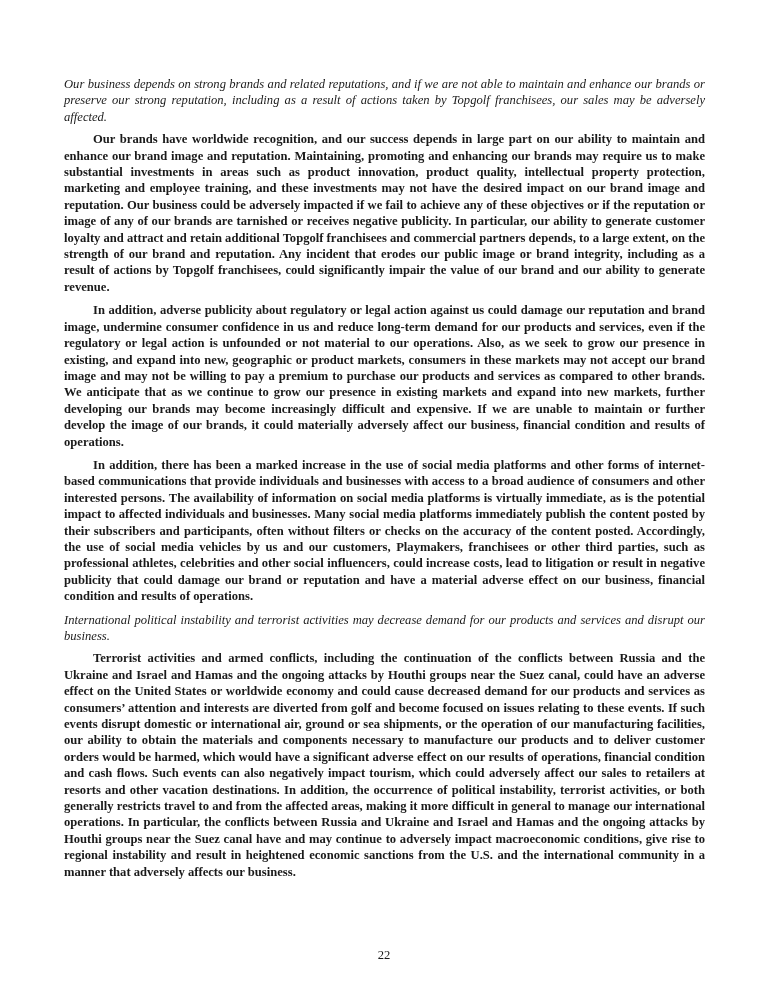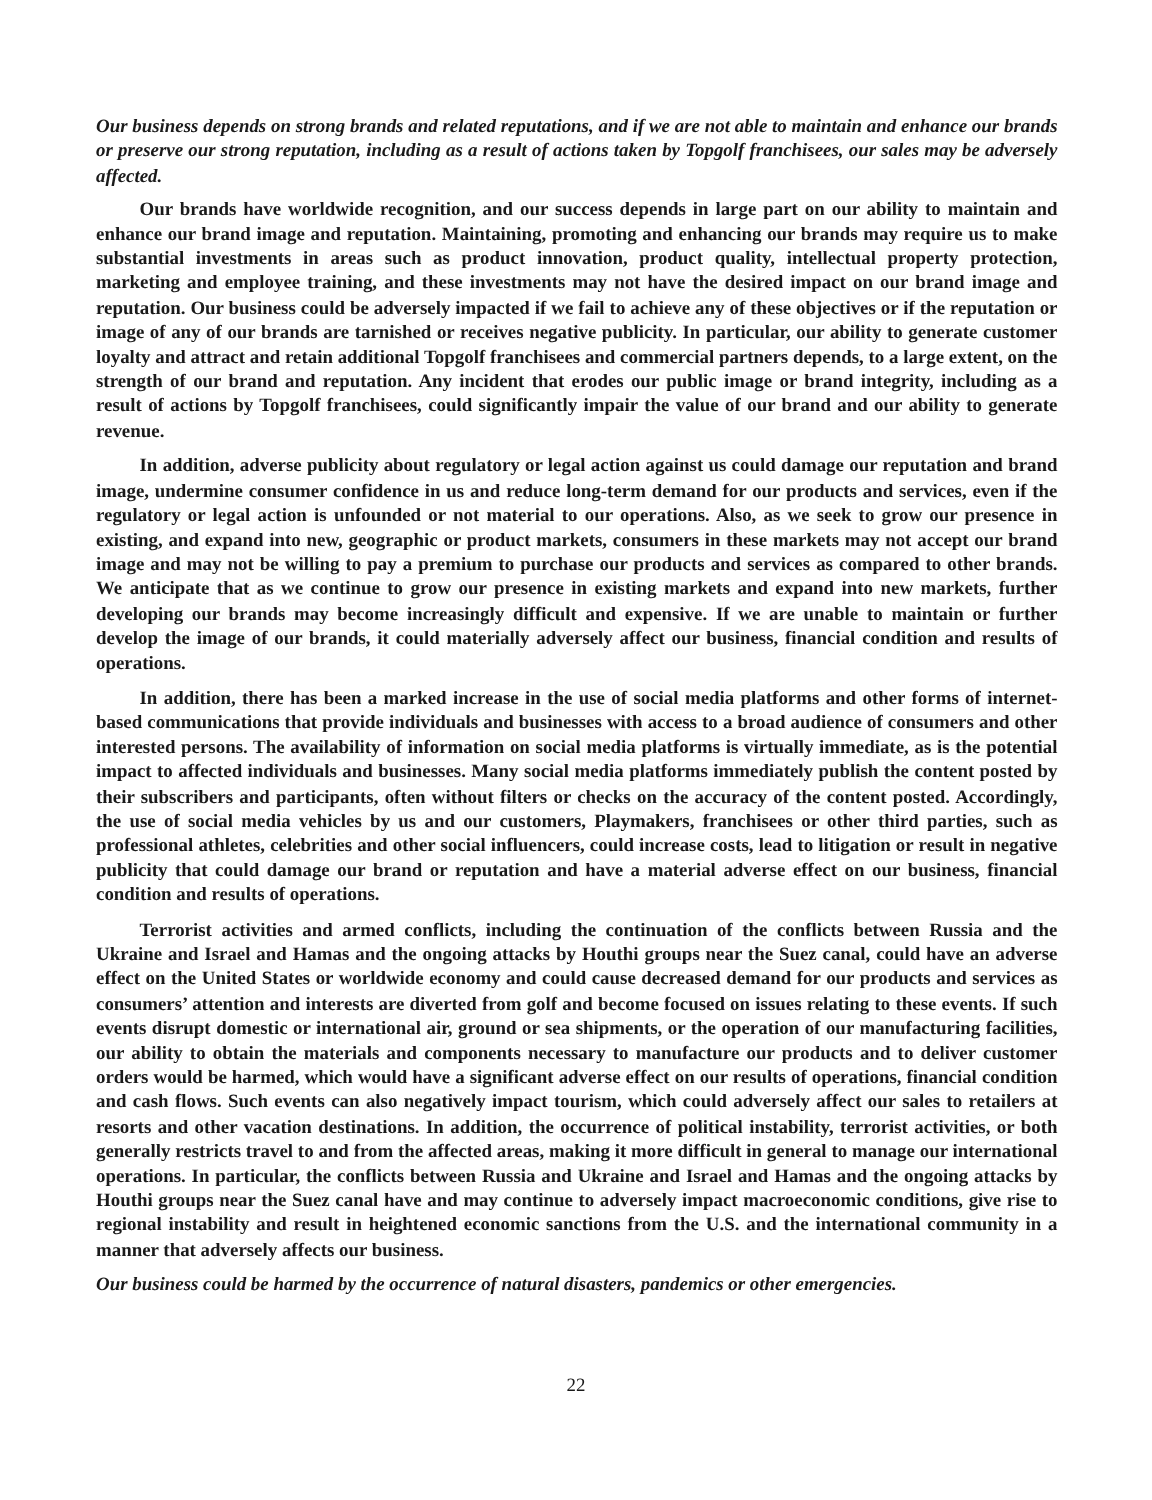--- a/index.html
+++ b/index.html
@@ -15,55 +15,55 @@
     font-family: "Liberation Serif", "DejaVu Serif", serif;
     color: #1a1a1a;
   }
   .page {
     position: absolute;
     left: 64px;
     top: 76px;
     width: 641px;
   }
   .heading {
-    font-weight: bold;
+    font-weight: normal;
     font-style: italic;
     font-size: 12.6px;
     line-height: 16.4px;
     text-align: justify;
     margin: 0 0 6px 0;
   }
   .para {
     font-size: 12.6px;
     line-height: 16.4px;
     text-align: justify;
     text-indent: 29px;
     margin: 0 0 7px 0;
     font-weight: bold;
   }
   .page-number {
     position: absolute;
     left: 0;
     width: 768px;
-    top: 916px;
+    top: 948px;
     text-align: center;
     font-size: 12.6px;
     font-family: "Liberation Serif", "DejaVu Serif", serif;
     color: #1a1a1a;
   }
 </style>
 </head>
 <body>
 
 <div class="page">
 
   <p class="heading">Our business depends on strong brands and related reputations, and if we are not able to maintain and enhance our brands or preserve our strong reputation, including as a result of actions taken by Topgolf franchisees, our sales may be adversely affected.</p>
   <p class="para">Our brands have worldwide recognition, and our success depends in large part on our ability to maintain and enhance our brand image and reputation. Maintaining, promoting and enhancing our brands may require us to make substantial investments in areas such as product innovation, product quality, intellectual property protection, marketing and employee training, and these investments may not have the desired impact on our brand image and reputation. Our business could be adversely impacted if we fail to achieve any of these objectives or if the reputation or image of any of our brands are tarnished or receives negative publicity. In particular, our ability to generate customer loyalty and attract and retain additional Topgolf franchisees and commercial partners depends, to a large extent, on the strength of our brand and reputation. Any incident that erodes our public image or brand integrity, including as a result of actions by Topgolf franchisees, could significantly impair the value of our brand and our ability to generate revenue.</p>
   <p class="para">In addition, adverse publicity about regulatory or legal action against us could damage our reputation and brand image, undermine consumer confidence in us and reduce long-term demand for our products and services, even if the regulatory or legal action is unfounded or not material to our operations. Also, as we seek to grow our presence in existing, and expand into new, geographic or product markets, consumers in these markets may not accept our brand image and may not be willing to pay a premium to purchase our products and services as compared to other brands. We anticipate that as we continue to grow our presence in existing markets and expand into new markets, further developing our brands may become increasingly difficult and expensive. If we are unable to maintain or further develop the image of our brands, it could materially adversely affect our business, financial condition and results of operations.</p>
   <p class="para">In addition, there has been a marked increase in the use of social media platforms and other forms of internet-based communications that provide individuals and businesses with access to a broad audience of consumers and other interested persons. The availability of information on social media platforms is virtually immediate, as is the potential impact to affected individuals and businesses. Many social media platforms immediately publish the content posted by their subscribers and participants, often without filters or checks on the accuracy of the content posted. Accordingly, the use of social media vehicles by us and our customers, Playmakers, franchisees or other third parties, such as professional athletes, celebrities and other social influencers, could increase costs, lead to litigation or result in negative publicity that could damage our brand or reputation and have a material adverse effect on our business, financial condition and results of operations.</p>
 
+  <p class="heading">International political instability and terrorist activities may decrease demand for our products and services and disrupt our business.</p>
   <p class="para">Terrorist activities and armed conflicts, including the continuation of the conflicts between Russia and the Ukraine and Israel and Hamas and the ongoing attacks by Houthi groups near the Suez canal, could have an adverse effect on the United States or worldwide economy and could cause decreased demand for our products and services as consumers’ attention and interests are diverted from golf and become focused on issues relating to these events. If such events disrupt domestic or international air, ground or sea shipments, or the operation of our manufacturing facilities, our ability to obtain the materials and components necessary to manufacture our products and to deliver customer orders would be harmed, which would have a significant adverse effect on our results of operations, financial condition and cash flows. Such events can also negatively impact tourism, which could adversely affect our sales to retailers at resorts and other vacation destinations. In addition, the occurrence of political instability, terrorist activities, or both generally restricts travel to and from the affected areas, making it more difficult in general to manage our international operations. In particular, the conflicts between Russia and Ukraine and Israel and Hamas and the ongoing attacks by Houthi groups near the Suez canal have and may continue to adversely impact macroeconomic conditions, give rise to regional instability and result in heightened economic sanctions from the U.S. and the international community in a manner that adversely affects our business.</p>
 
-  <p class="heading">Our business could be harmed by the occurrence of natural disasters, pandemics or other emergencies.</p>
 
 </div>
 
 <div class="page-number">22</div>
 
 </body></html>

